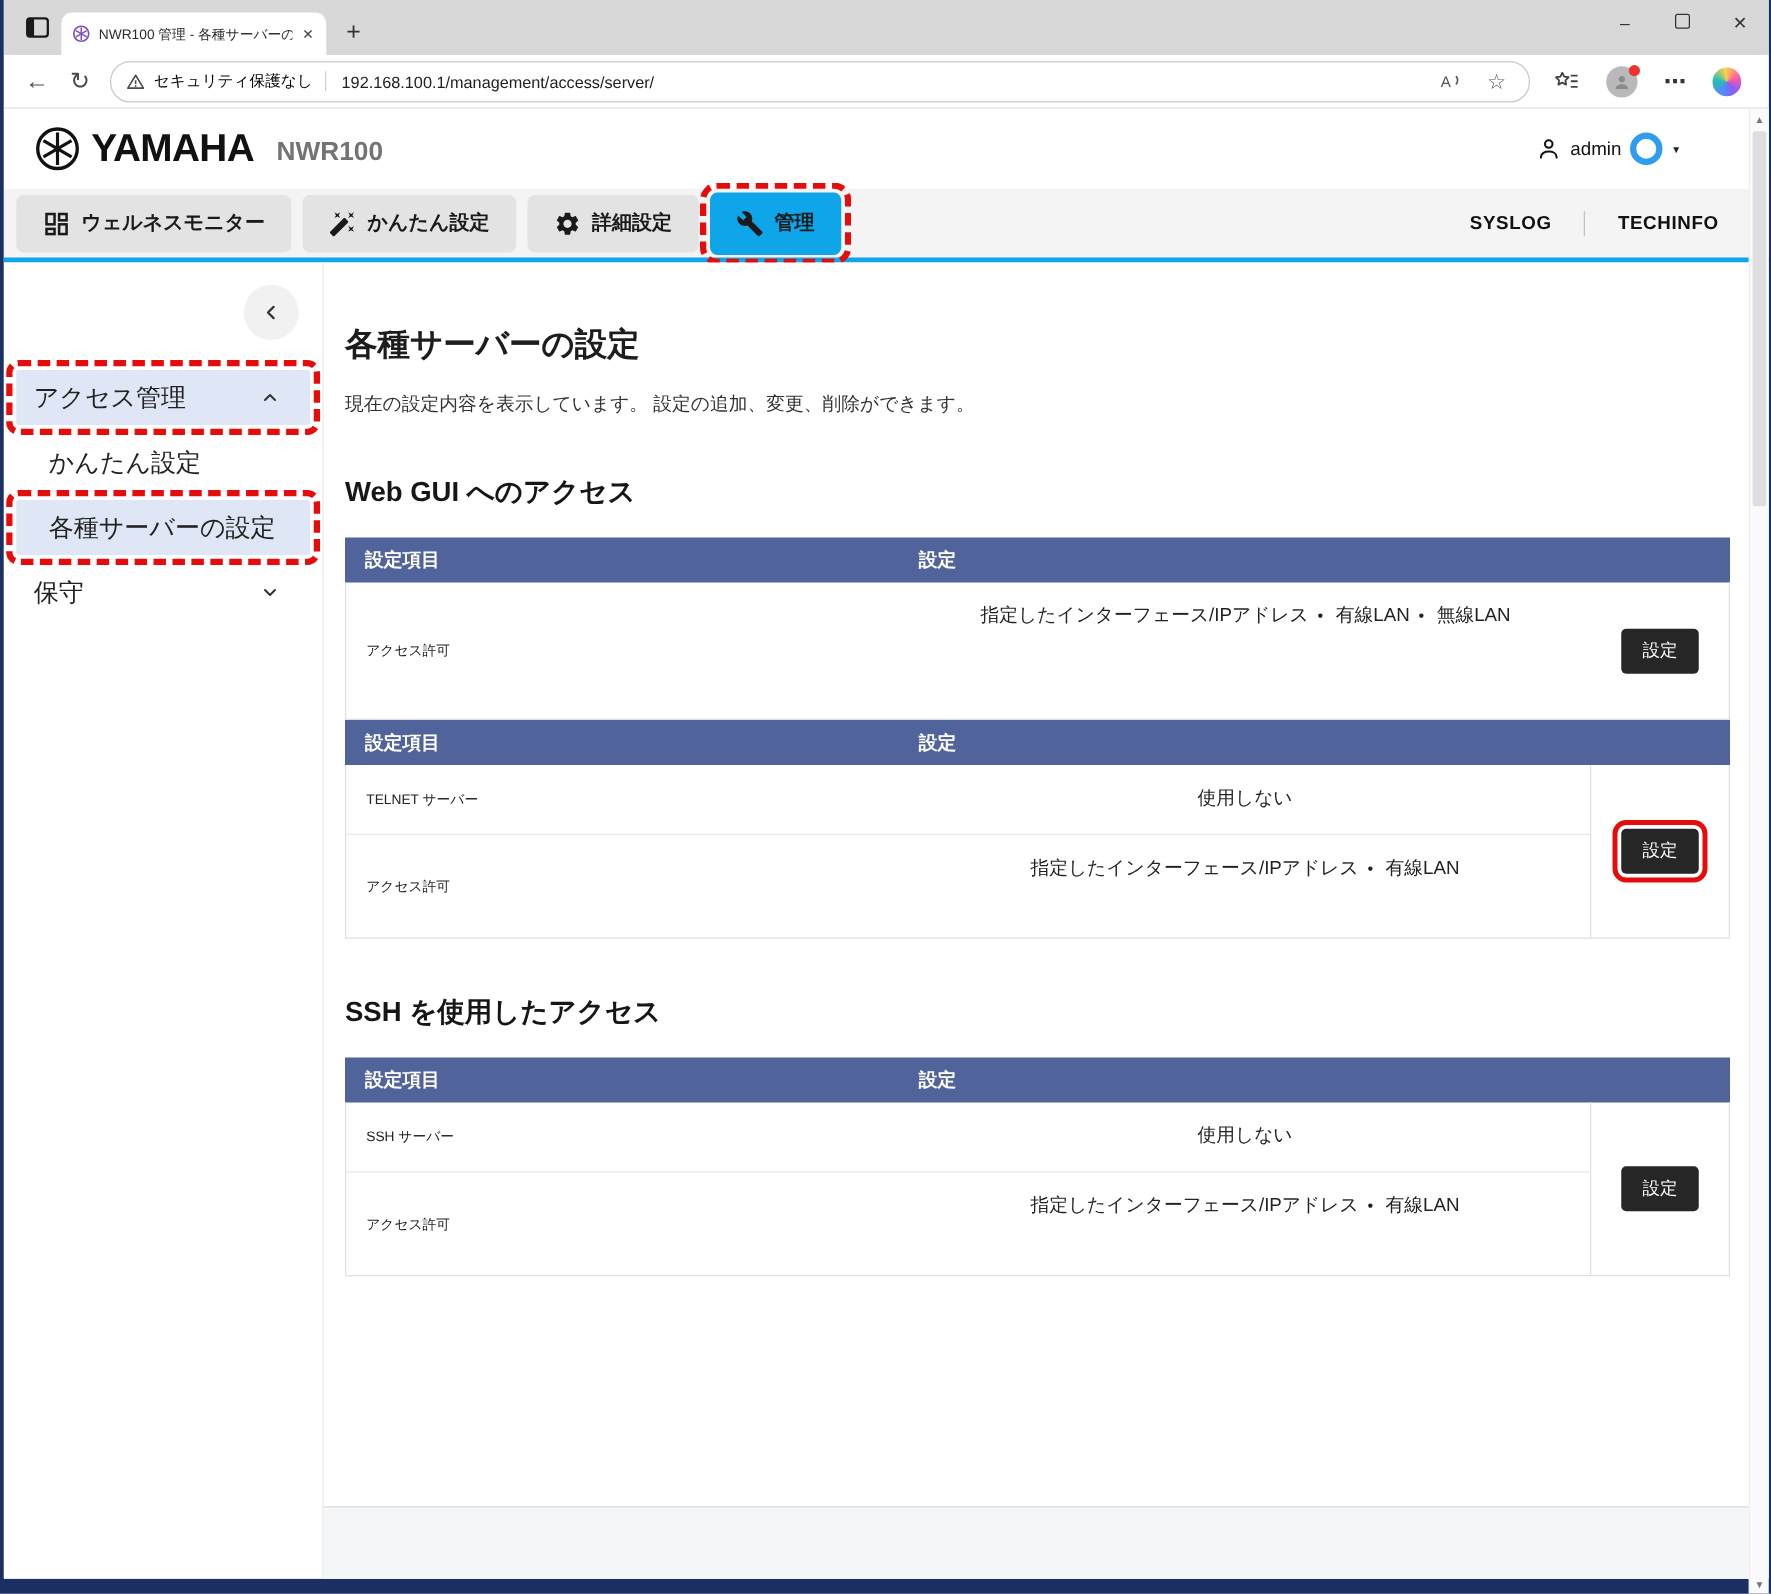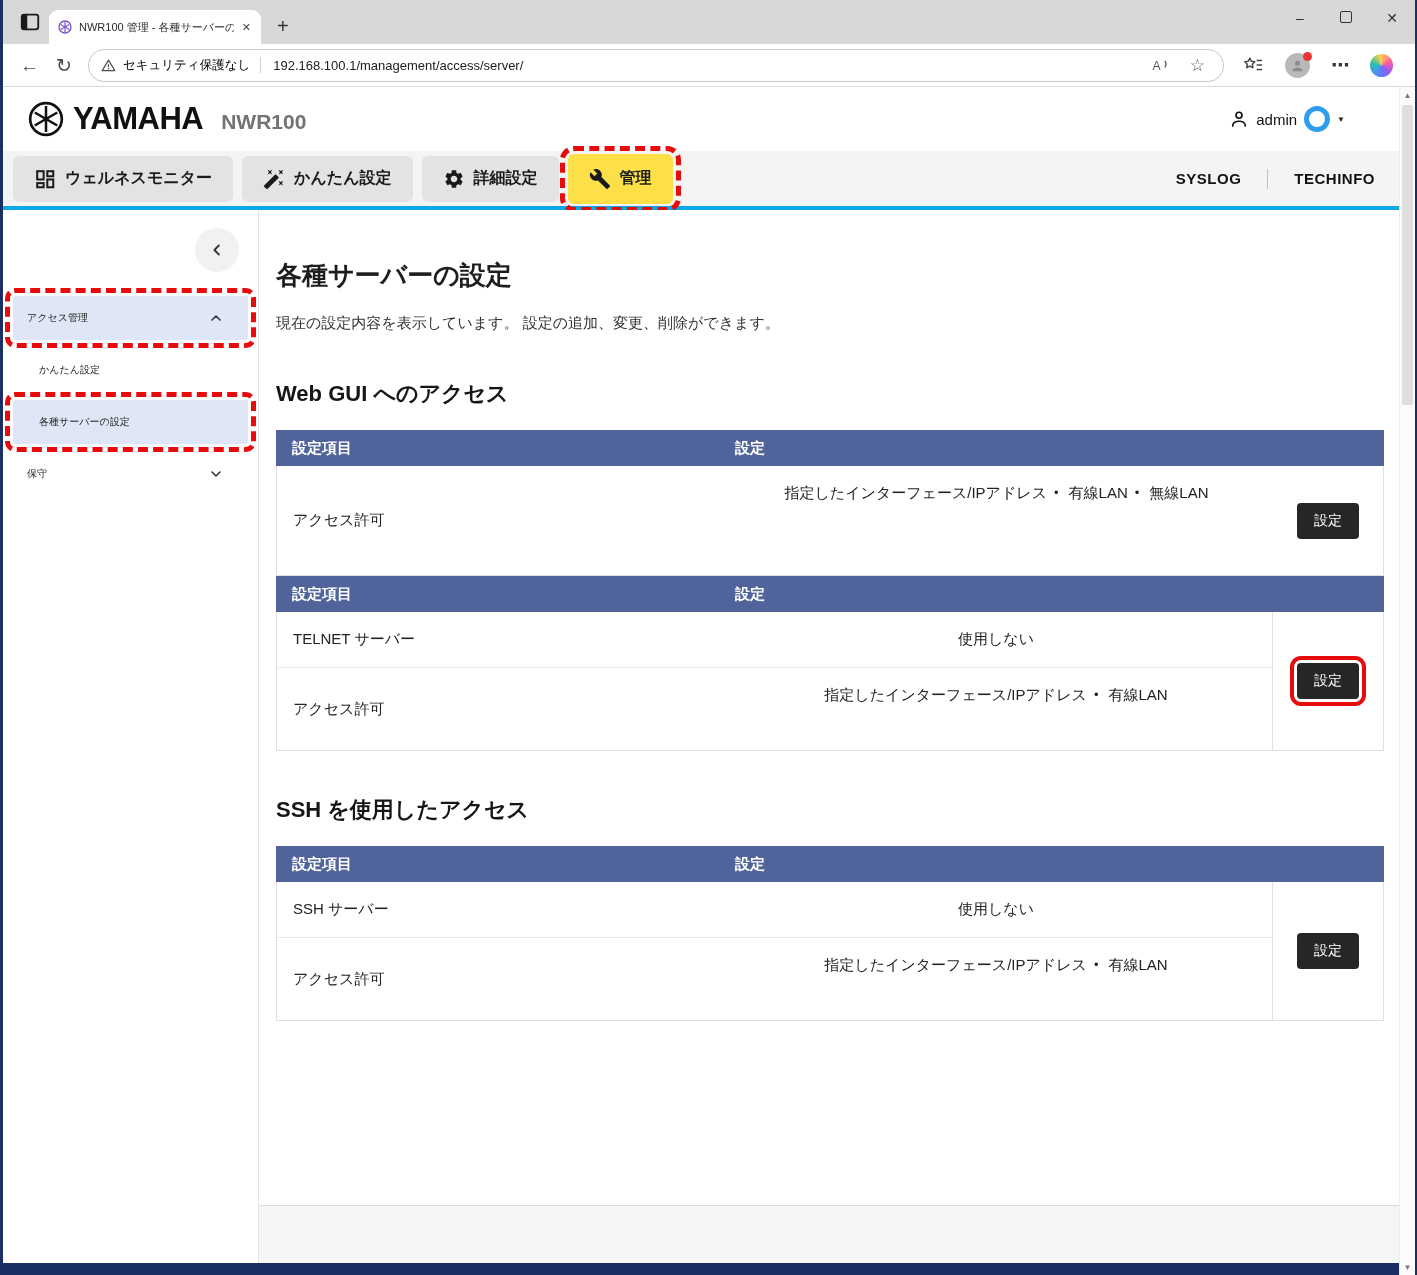--- a/index.html
+++ b/index.html
@@ -41,52 +41,52 @@
   .brand{font-size:31px;font-weight:bold;letter-spacing:-.5px;color:#111;margin-left:8px;}
   .model{font-size:21px;font-weight:bold;color:#737373;margin-left:18px;margin-top:6px;}
   .user-menu{margin-left:auto;margin-right:46px;display:flex;align-items:center;gap:7px;cursor:pointer;}
   .user-name{font-size:15px;color:#111;}
   .ring{width:16px;height:16px;border:5px solid #2f9ded;border-radius:50%;}
   .caret{font-size:8px;color:#222;}
 
   
   .nav-bar{height:55px;background:#f4f4f4;border-bottom:4px solid #0ea5e9;display:flex;align-items:center;padding-left:10px;gap:9px;flex:none;}
   .nav-btn{height:46px;padding:0 21px;border-radius:6px;background:#e3e3e4;display:flex;align-items:center;gap:9px;font-size:16px;font-weight:bold;color:#1a1a1a;cursor:pointer;}
-  .nav-btn.active{background:#fde047;height:50px;}
+  .nav-btn.active{background:#0ea5e9;height:50px;}
   .annotated-dashed{outline:5px dashed #e60c0c;outline-offset:3px;}
   .nav-links{margin-left:auto;margin-right:40px;display:flex;align-items:center;}
   .nav-link{font-size:15px;font-weight:bold;letter-spacing:.5px;color:#111;cursor:pointer;}
   .nav-links .vsep{width:1px;height:20px;background:#c0c0c0;margin:0 26px;}
 
   
   .content-row{flex:1;display:flex;min-height:0;margin-right:15px;}
   .sidebar{width:255px;flex:none;background:#fff;border-right:1px solid #e4e4e4;}
   .collapse-btn{width:44px;height:44px;border-radius:50%;background:#f1f1f1;margin:18px 19px 0 auto;display:flex;align-items:center;justify-content:center;cursor:pointer;}
   .side-list{margin-top:24px;}
-  .side-item{height:44px;margin:0 10px 8px;display:flex;align-items:center;font-size:10px;color:#222;cursor:pointer;border-radius:2px;}
+  .side-item{height:44px;margin:0 10px 8px;display:flex;align-items:center;font-size:20px;color:#222;cursor:pointer;border-radius:2px;}
   .side-item.group{justify-content:space-between;padding:0 24px 0 14px;}
   .side-item.sub{padding-left:26px;}
   .side-item.selected{background:#dfe6f5;}
 
   .main{flex:1;display:flex;flex-direction:column;background:#fff;min-width:0;}
   .page{flex:1;padding:48px 17px 0;}
   h1{font-size:26px;margin:0 0 21px;color:#1d1d1d;}
   .desc{font-size:15px;color:#333;margin:0 0 46px;}
   .section h2{font-size:22px;margin:44px 0 21px;color:#161616;display:inline-block;}
   .section:first-of-type h2{margin-top:0;}
   .red-underline{border-bottom:4px solid #e60c0c;padding-bottom:5px;}
   .tbl{width:1108px;}
   .tbl-head{height:36px;background:#50649b;color:#fff;display:flex;align-items:center;font-size:15px;font-weight:bold;}
   .th-item{width:443px;padding-left:16px;box-sizing:border-box;}
   .th-value{flex:1;padding-left:16px;}
   .tbl-body{border:1px solid #e0e0e0;border-top:none;display:flex;}
   .rows{flex:1;display:flex;flex-direction:column;min-width:0;}
   .row{display:flex;border-top:1px solid #e8e8e8;}
   .row:first-child{border-top:none;}
-  .cell-item{width:443px;box-sizing:border-box;padding:14px 16px;display:flex;align-items:center;font-size:15px;color:#222;}
+  .cell-item{width:443px;box-sizing:border-box;padding:14px 16px;display:flex;align-items:center;font-size:11px;color:#222;}
   .cell-value{flex:1;padding:14px 16px;display:flex;flex-direction:row;justify-content:center;font-size:15px;color:#222;line-height:26px;}
   .bullet-line{display:flex;gap:10px;padding-left:7px;}
   .bullet-line .b{font-size:13px;}
   .btn-col{width:110px;flex:none;display:flex;align-items:center;justify-content:center;}
   .btn-col.sep{border-left:1px solid #e0e0e0;}
   .cfg-btn{width:62px;height:36px;background:#262626;color:#fff;font-size:14px;border:none;border-radius:4px;cursor:pointer;font-family:inherit;}
   .cfg-btn.red-box{outline:4px solid #e60c0c;outline-offset:3px;}
 
   .footer{height:57px;background:#f5f6f7;border-top:1px solid #dcdcdc;flex:none;}
 

